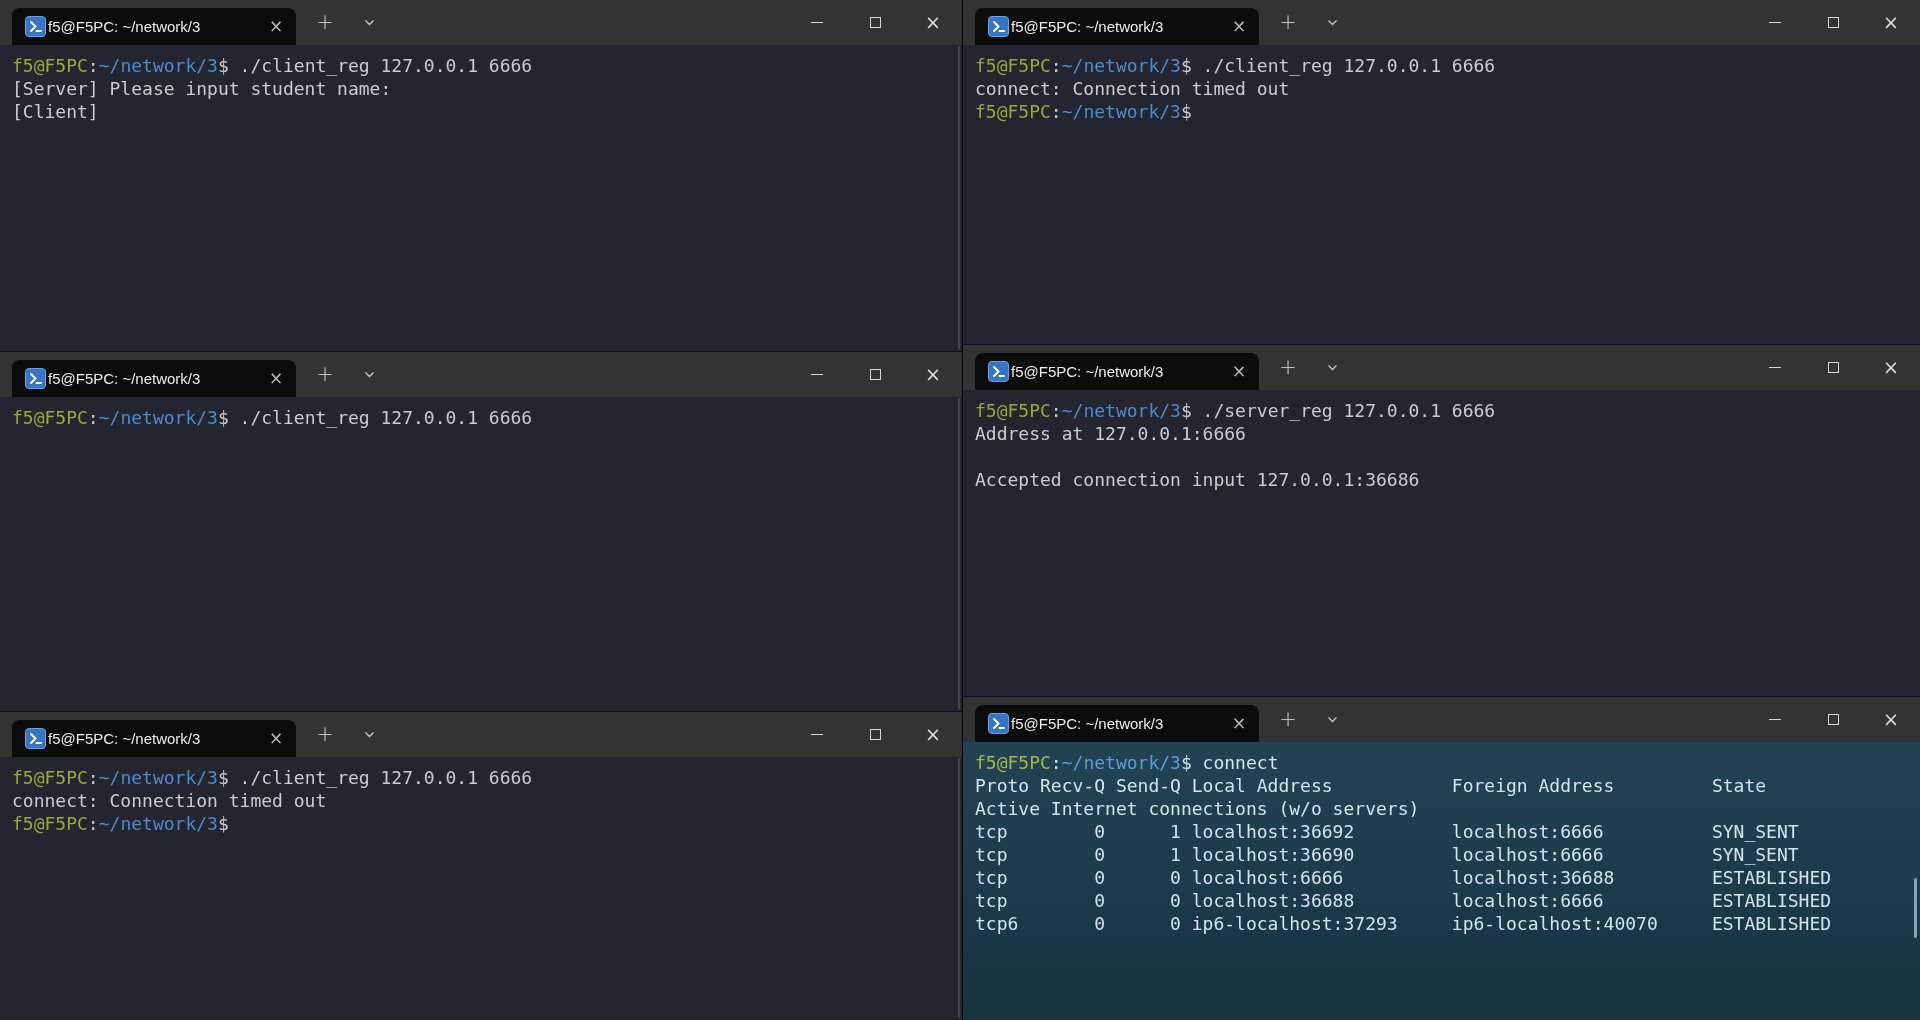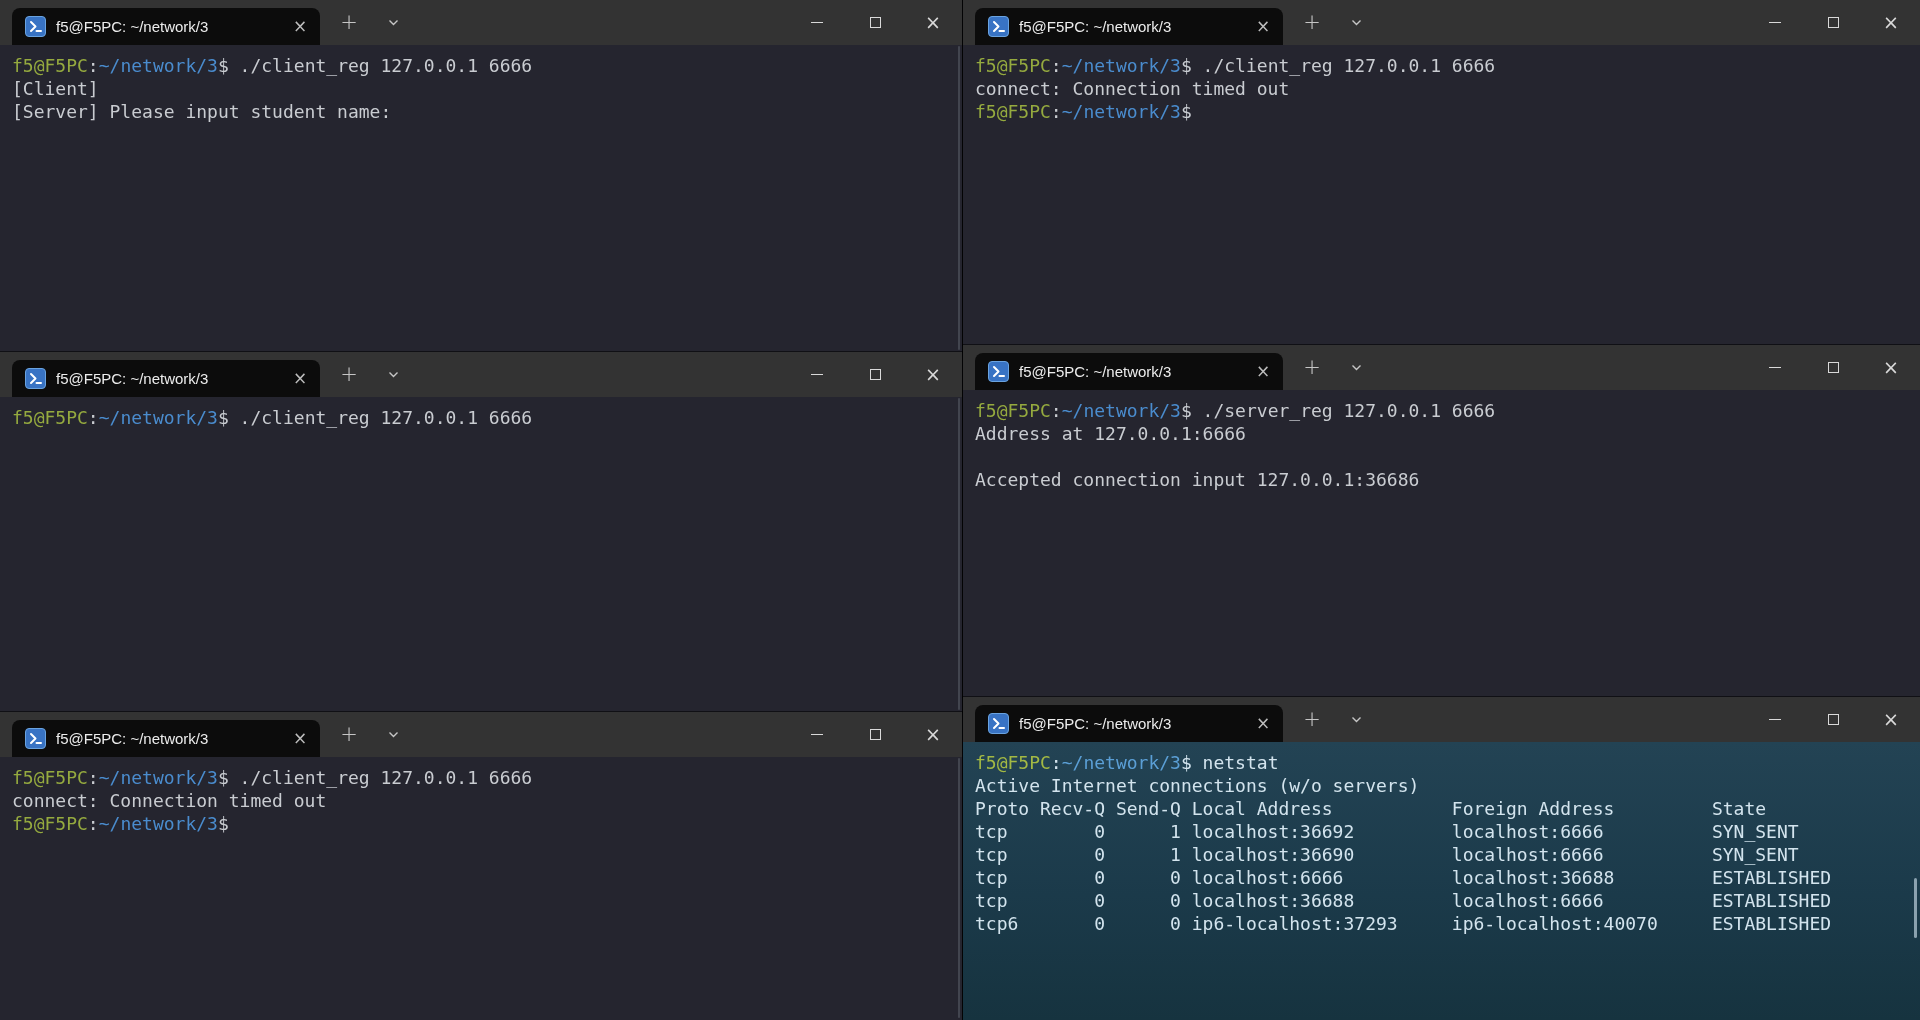--- a/index.html
+++ b/index.html
@@ -20,23 +20,23 @@
     content: ""; position: absolute; right: 2px; top: 46px; bottom: 2px; width: 2px;
     background: rgba(145,155,165,0.28); border-radius: 2px; pointer-events: none;
   }
 
   .tab-bar {
     height: 45px; flex: none; background: #333333;
     display: flex; align-items: center; position: relative;
   }
   .tab {
     align-self: flex-end;
-    height: 37px; width: 308px; margin-left: 12px;
+    height: 37px; width: 284px; margin-left: 12px;
     background: #0c0c0c; border-radius: 8px 8px 0 0;
-    display: flex; align-items: center; gap: 10px; padding: 0 6px 0 13px;
+    display: flex; align-items: center; gap: 2px; padding: 0 6px 0 13px;
     cursor: default;
   }
   .tab-icon { width: 21px; height: 21px; flex: none; display: block; }
   .tab-title {
     flex: 1; color: #ededed; font-family: "Liberation Sans", sans-serif;
     font-size: 15px; white-space: nowrap; overflow: hidden;
   }
   .tab-close {
     width: 28px; height: 26px; border-radius: 4px; flex: none;
     display: flex; align-items: center; justify-content: center;
@@ -106,22 +106,22 @@
             <span class="glyph-min"></span>
           </span>
         <span class="win-btn">
             <span class="glyph-max"></span>
           </span>
         <span class="win-btn glyph-close">×</span>
       </div>
     </div>
     <div class="term-content">
         <div class="line"><span class="seg-user">f5@F5PC</span><span>:</span><span class="seg-path">~/network/3</span><span>$</span> <span>./client_reg 127.0.0.1 6666</span></div>
+        <div class="line">[Server] Please input student name:</div>
         <div class="line">[Client]</div>
-        <div class="line">[Server] Please input student name:</div>
       </div>
   </div>
     <div class="term-window" style="left: 963px; top: 0px; width: 957px; height: 345px;">
     <div class="tab-bar">
       <div class="tab">
         <svg class="tab-icon" viewBox="0 0 21 21">
           <rect x="0.5" y="0.5" width="20" height="20" rx="3.5" fill="#3873c4" stroke="#6aa3e0" stroke-width="1"></rect>
           <path d="M6 6 L10.5 10.5 L6 15" fill="none" stroke="#ffffff" stroke-width="2" stroke-linecap="round" stroke-linejoin="round"></path>
           <line x1="11.5" y1="15" x2="16" y2="15" stroke="#ffffff" stroke-width="2" stroke-linecap="round"></line>
         </svg>
@@ -269,23 +269,23 @@
         <span class="win-btn">
             <span class="glyph-min"></span>
           </span>
         <span class="win-btn">
             <span class="glyph-max"></span>
           </span>
         <span class="win-btn glyph-close">×</span>
       </div>
     </div>
     <div class="term-content bluebg">
-        <div class="line"><span class="seg-user">f5@F5PC</span><span>:</span><span class="seg-path">~/network/3</span><span>$</span> <span>netstat</span></div>
+        <div class="line"><span class="seg-user">f5@F5PC</span><span>:</span><span class="seg-path">~/network/3</span><span>$</span> <span>connect</span></div>
+        <div class="line">Proto Recv-Q Send-Q Local Address           Foreign Address         State</div>
         <div class="line">Active Internet connections (w/o servers)</div>
-        <div class="line">Proto Recv-Q Send-Q Local Address           Foreign Address         State</div>
         <div class="line">tcp        0      1 localhost:36692         localhost:6666          SYN_SENT</div>
         <div class="line">tcp        0      1 localhost:36690         localhost:6666          SYN_SENT</div>
         <div class="line">tcp        0      0 localhost:6666          localhost:36688         ESTABLISHED</div>
         <div class="line">tcp        0      0 localhost:36688         localhost:6666          ESTABLISHED</div>
         <div class="line">tcp6       0      0 ip6-localhost:37293     ip6-localhost:40070     ESTABLISHED</div>
       </div>
   <div class="scroll-thumb" style="top: 181px; height: 60px;"></div>
     </div>
   </div>
 

